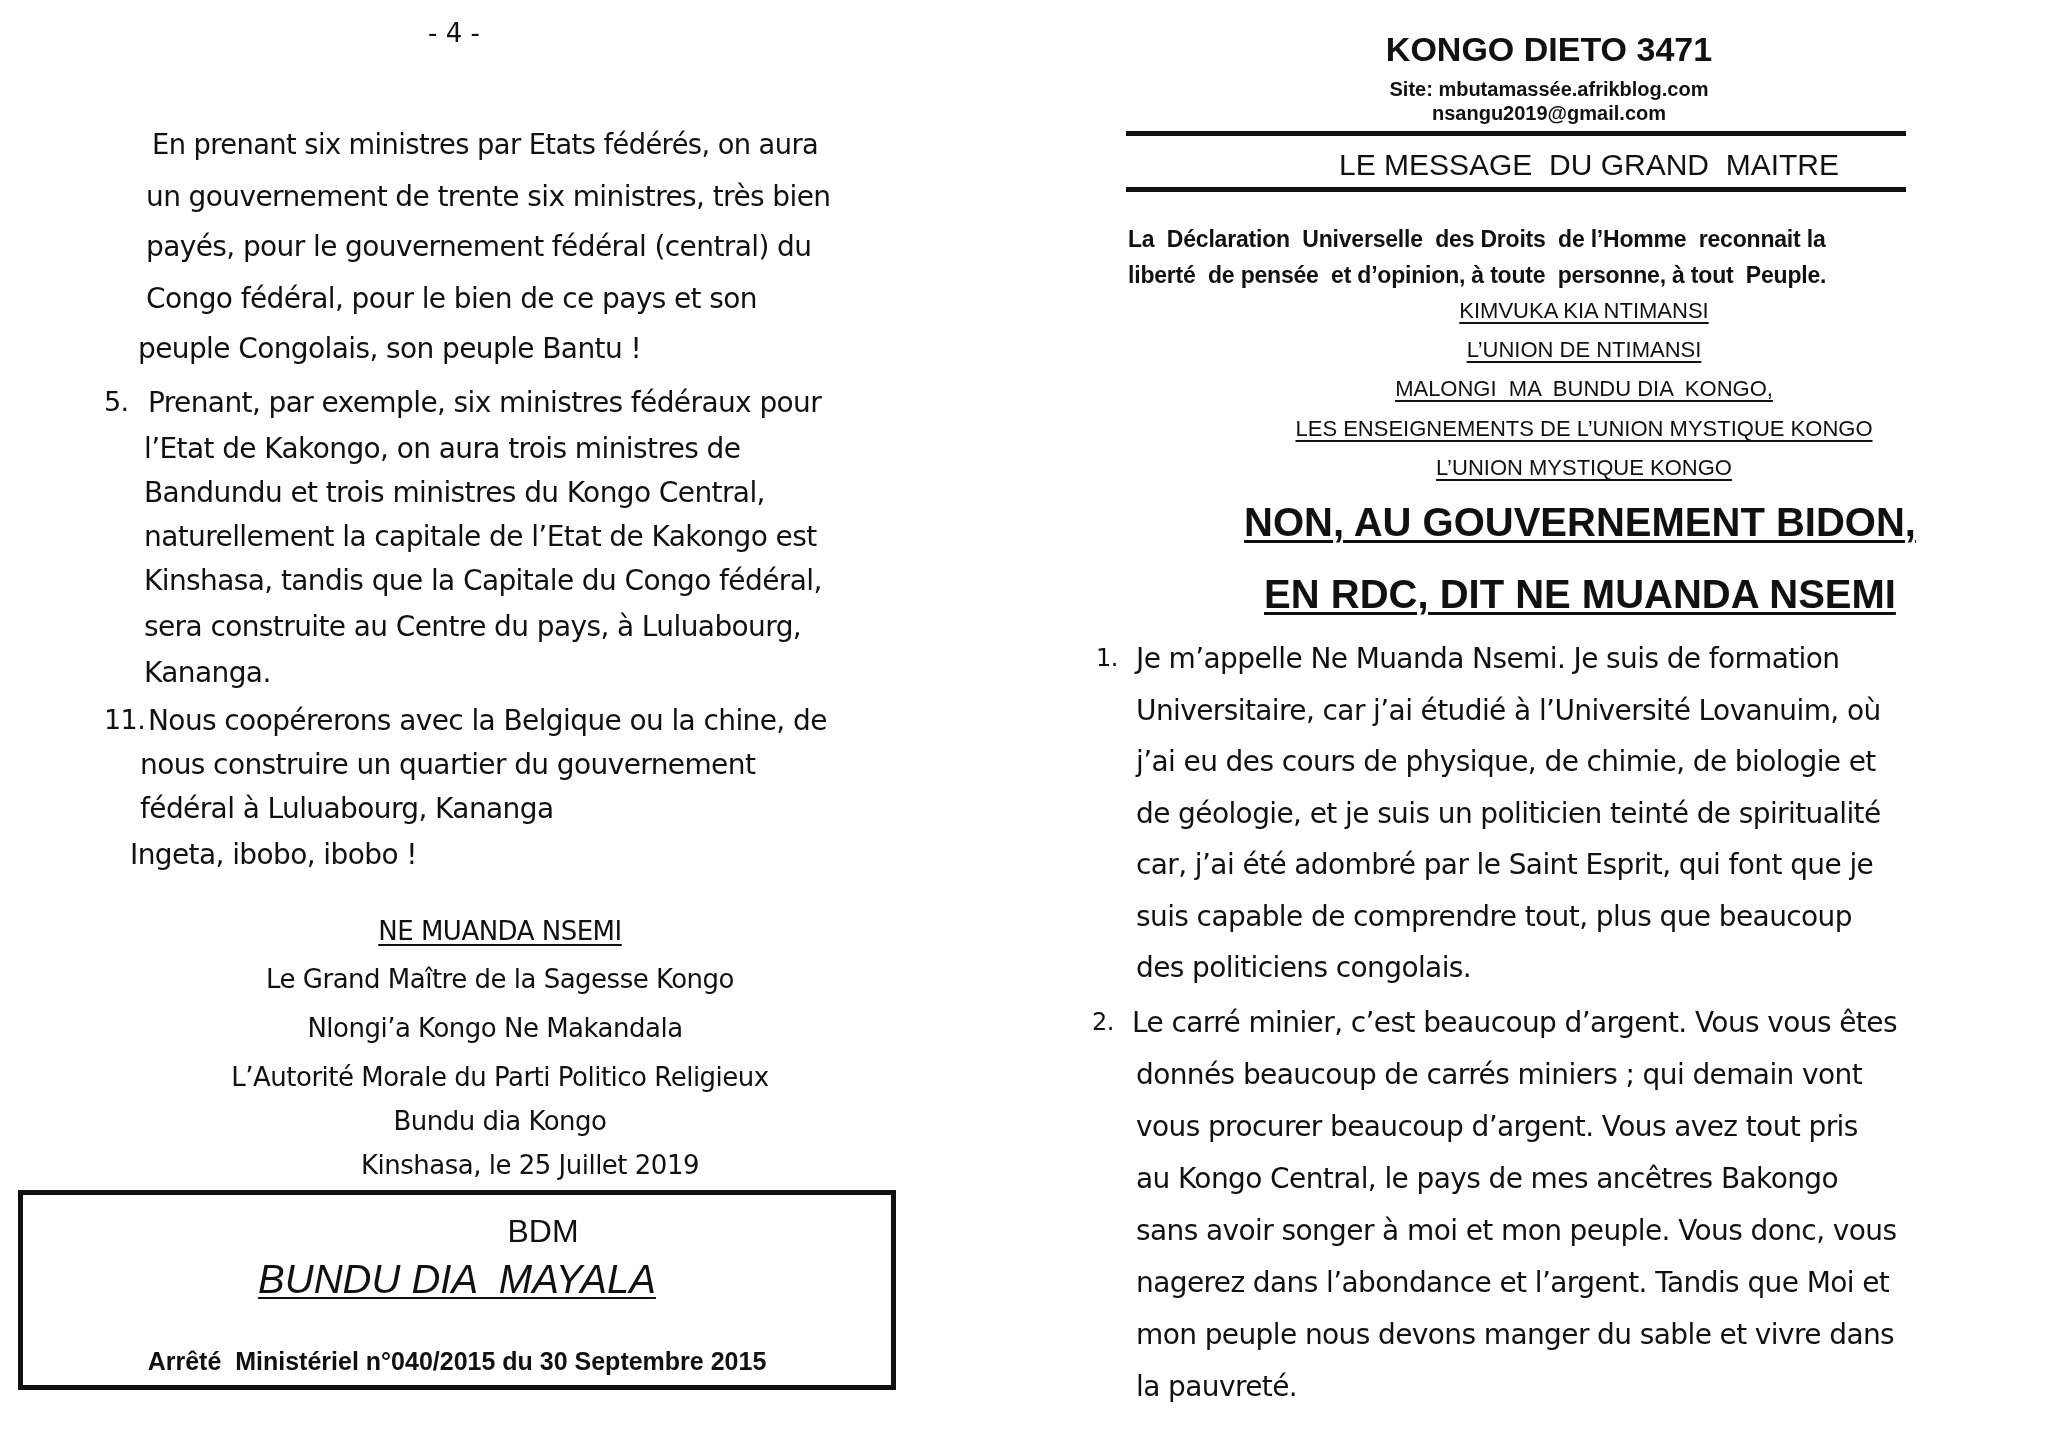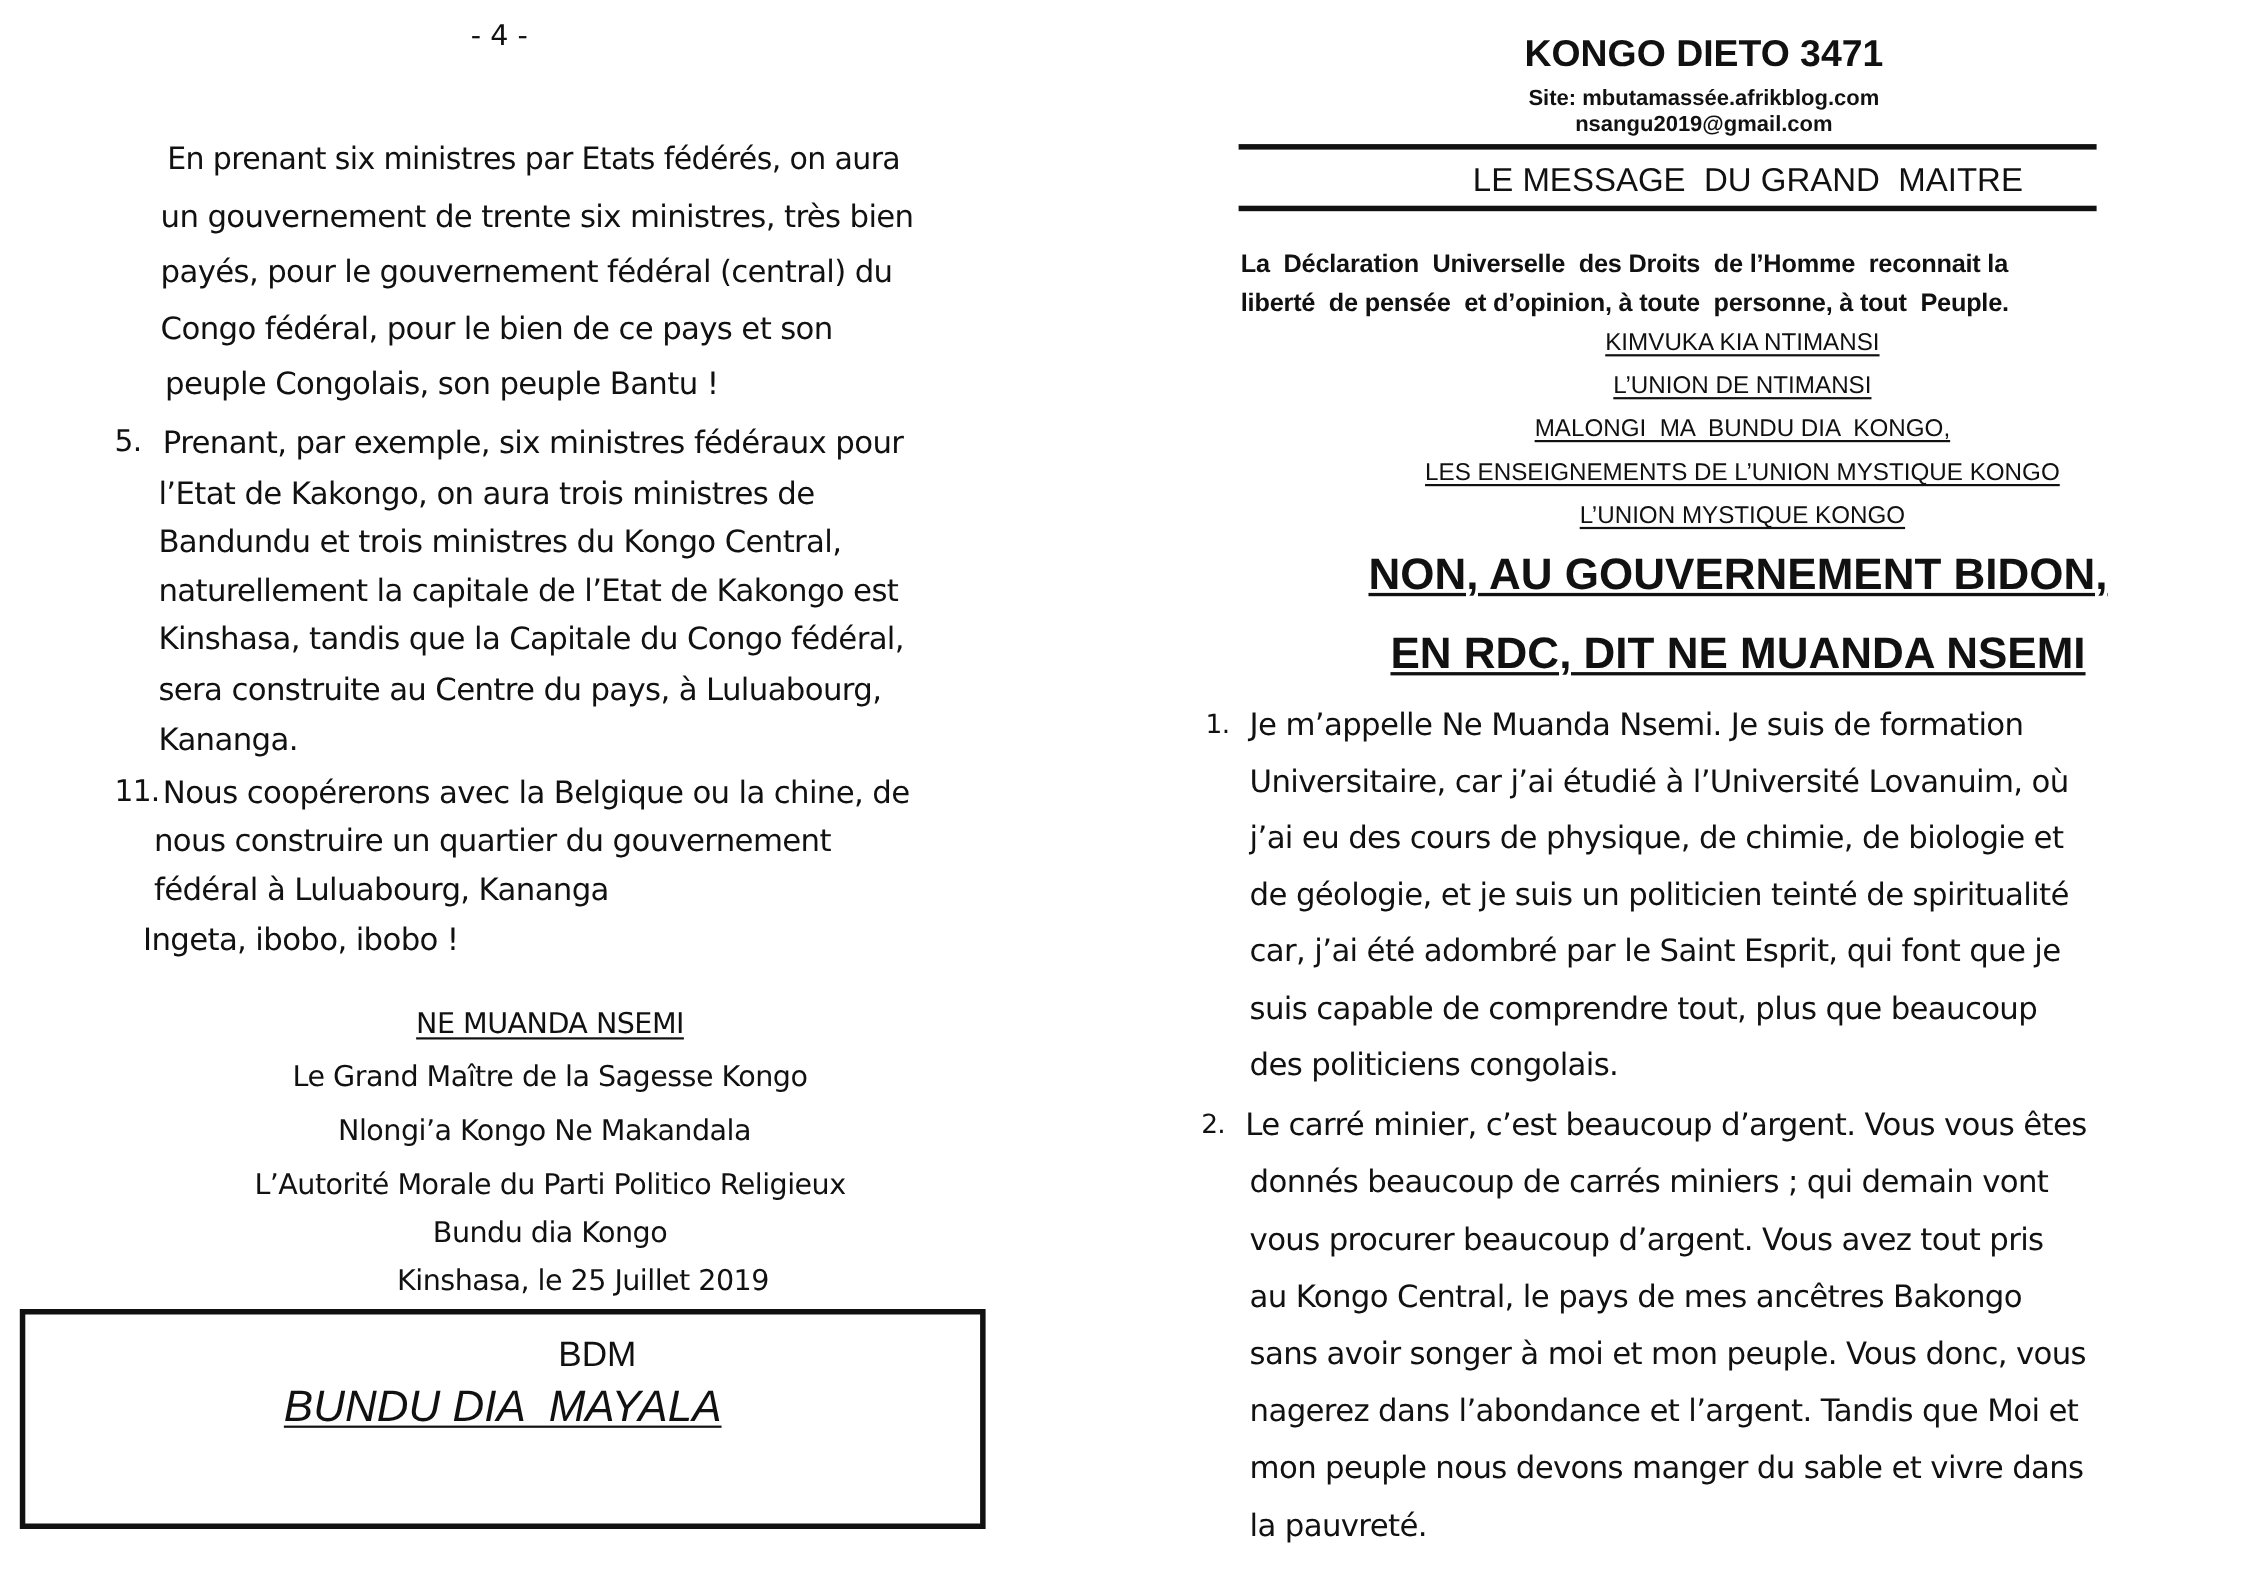--- a/index.html
+++ b/index.html
@@ -23,21 +23,21 @@
 <body>
 
 <div id="left-page" class="page">
   <div class="ln" style="left:428px; top:18px; font-size:26px;">- 4 -</div>
 
   <div>
     <div class="ln body-l" style="left: 152px; top: 128px; width: 808px; transform: scaleX(0.975);">En prenant six ministres par Etats fédérés, on aura</div>
     <div class="ln body-l" style="left:146px; top:180px; width:794px;">un gouvernement de trente six ministres, très bien</div>
     <div class="ln body-l" style="left:146px; top:230px; width:794px;">payés, pour le gouvernement fédéral (central) du</div>
     <div class="ln body-l" style="left:146px; top:282px; width:794px;">Congo fédéral, pour le bien de ce pays et son</div>
-    <div class="ln body-l" style="left:150px; top:332px; width:794px;">peuple Congolais, son peuple Bantu !</div>
+    <div class="ln body-l" style="left:138px; top:332px; width:794px;">peuple Congolais, son peuple Bantu !</div>
   </div>
 
   <div>
     <div class="num" style="left:104px; top:386px;">5.</div>
     <div class="ln body-l" style="left:148px; top:386px;">Prenant, par exemple, six ministres fédéraux pour</div>
     <div class="ln body-l" style="left:144px; top:432px;">l’Etat de Kakongo, on aura trois ministres de</div>
     <div class="ln body-l" style="left:144px; top:476px;">Bandundu et trois ministres du Kongo Central,</div>
     <div class="ln body-l" style="left:144px; top:520px;">naturellement la capitale de l’Etat de Kakongo est</div>
     <div class="ln body-l" style="left:144px; top:564px;">Kinshasa, tandis que la Capitale du Congo fédéral,</div>
     <div class="ln body-l" style="left:144px; top:610px;">sera construite au Centre du pays, à Luluabourg,</div>
@@ -58,20 +58,21 @@
     <div class="ln center" style="left:0; width:1000px; top:964px; font-size:26px; letter-spacing:-0.5px;">Le Grand Maître de la Sagesse Kongo</div>
     <div class="ln center" style="left:0; width:990px; top:1013px; font-size:26px; letter-spacing:-0.5px;">Nlongi’a Kongo Ne Makandala</div>
     <div class="ln center" style="left:0; width:1000px; top:1062px; font-size:26px; letter-spacing:-0.5px;">L’Autorité Morale du Parti Politico Religieux</div>
     <div class="ln center" style="left:0; width:1000px; top:1106px; font-size:26px; letter-spacing:-0.5px;">Bundu dia Kongo</div>
     <div class="ln center" style="left:0; width:1060px; top:1150px; font-size:26px; letter-spacing:-0.5px;">Kinshasa, le 25 Juillet 2019</div>
   </div>
 
   <div class="box" style="left:18px; top:1190px; width:878px; height:200px;">
     <div class="ln arial center" style="left:0; width:1040px; top:18px; font-size:32px;">BDM</div>
     <div class="ln arial center" style="left:0; width:868px; top:62px; font-size:40px; white-space:pre;font-style:italic;"><span class="ul" style="white-space:pre;">BUNDU DIA  MAYALA</span></div>
+    <div class="ln arial center" style="left:0; width:868px; top:152px; font-size:25px; font-weight:bold; white-space:pre;">Arrêté  Ministériel n°040/2015 du 30 Septembre 2015</div>
   </div>
 </div>
 
 <div id="right-page" class="page">
   <div>
     <div class="ln arial center" style="left:0; width:1050px; top:30px; font-size:34px; font-weight:bold;">KONGO DIETO 3471</div>
     <div class="ln arial center" style="left:0; width:1050px; top:78px; font-size:20px; font-weight:bold;">Site: mbutamassée.afrikblog.com</div>
     <div class="ln arial center" style="left:0; width:1050px; top:102px; font-size:20px; font-weight:bold;">nsangu2019@gmail.com</div>
   </div>
 

